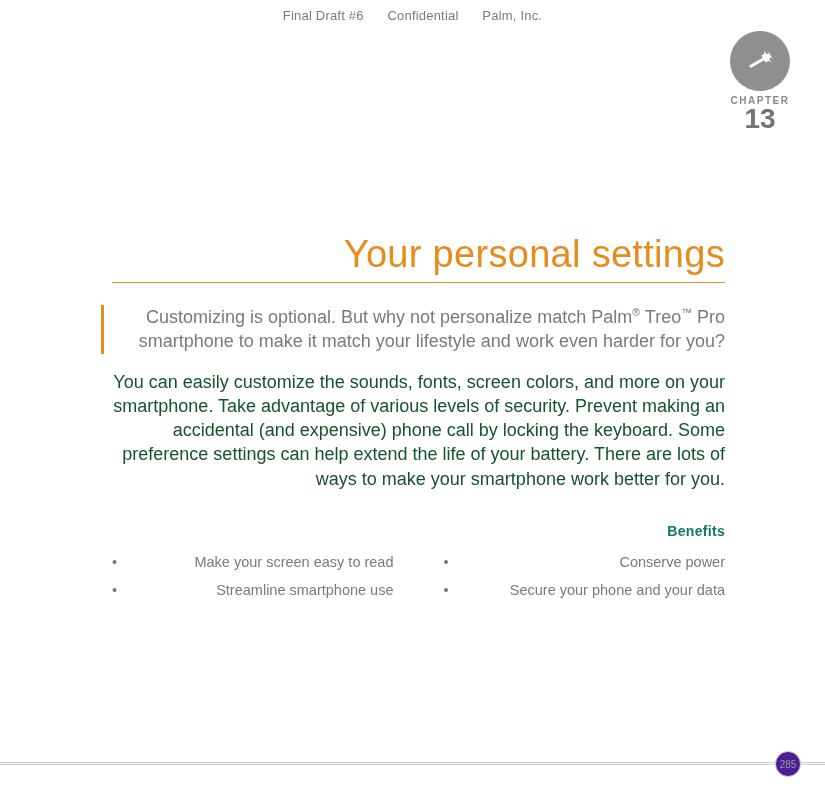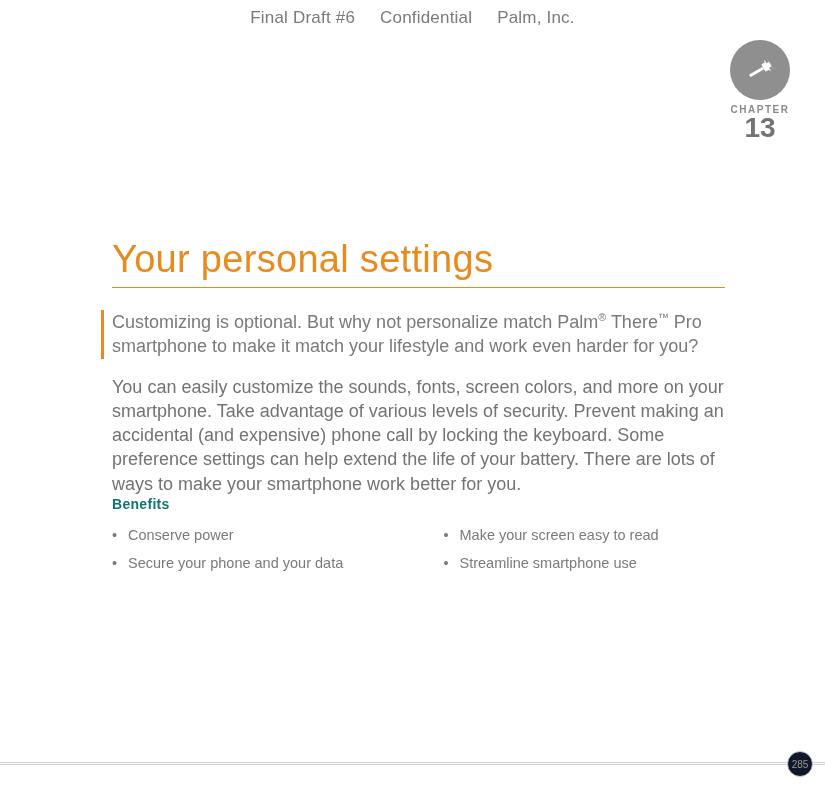--- a/index.html
+++ b/index.html
@@ -11,30 +11,30 @@
       font-family: "Helvetica Neue", Helvetica, Arial, sans-serif;
       width: 825px;
       height: 797px;
       background: #ffffff;
       position: relative;
       color: #6e6e6e;
     }
     .header-strip {
       text-align: center;
       padding-top: 8px;
-      font-size: 17px;
+      font-size: 13px;
       color: #7a7a7a;
       letter-spacing: 0.2px;
     }
     .header-strip span {
       margin: 0 10px;
     }
     .chapter-badge {
       position: absolute;
-      top: 40px;
+      top: 31px;
       right: 30px;
       text-align: center;
       width: 70px;
     }
     .chapter-icon {
       width: 60px;
       height: 60px;
       border-radius: 50%;
       background: #8f8f8f;
       margin: 0 auto 4px;
@@ -55,20 +55,21 @@
     .chapter-number {
       font-size: 28px;
       color: #737373;
       font-weight: 600;
       line-height: 1;
       margin-top: -1px;
     }
     .content {
       padding: 0 100px 0 112px;
       margin-top: 210px;
+      text-align: right;
     }
     .chapter-title {
       font-size: 38px;
       font-weight: 300;
       color: #e88b1f;
       letter-spacing: 0.3px;
       padding-bottom: 6px;
       border-bottom: 1.5px solid #e88b1f;
       margin-bottom: 22px;
     }
@@ -81,21 +82,22 @@
       line-height: 1.35;
       color: #7a7a7a;
       margin-bottom: 16px;
       border-left: 3px solid #e88b1f;
       padding-left: 8px;
       margin-left: -11px;
     }
     .intro-para2 {
       font-size: 18px;
       line-height: 1.35;
-      color: #737373;
+      color: #14532d;
+      margin-bottom: 32px;
     }
     .benefits-heading {
       font-size: 14px;
       font-weight: 700;
       color: #0f766e;
       letter-spacing: 0.3px;
       margin-bottom: 10px;
     }
     .benefits-columns {
       display: flex;
@@ -139,26 +141,26 @@
       position: absolute;
       bottom: 0;
       left: 0;
       right: 0;
       height: 1px;
       background: #cfcfcf;
     }
     .page-number-circle {
       position: absolute;
       bottom: 20px;
-      right: 12px;
+      right: 24px;
       width: 26px;
       height: 26px;
       border: 1px solid #cfcfcf;
       border-radius: 50%;
-      background: #0f172a;
+      background: #4c1d95;
       display: flex;
       align-items: center;
       justify-content: center;
       font-size: 10px;
       color: #9a9a9a;
     }
     sup {
       font-size: 0.6em;
       vertical-align: super;
     }
@@ -186,32 +188,32 @@
   </div>
   <div class="chapter-label">CHAPTER</div>
   <div class="chapter-number">13</div>
 </div>
 
 <div class="content">
   <h1 class="chapter-title">Your personal settings</h1>
 
   <div class="intro-block">
     <p class="intro-para1">
-      <span>Customizing is optional. But why not personalize match Palm</span><sup>®</sup><span> There</span><sup>™</sup><span> Pro smartphone to make it match your lifestyle and work even harder for you?</span>
+      <span>Customizing is optional. But why not personalize match Palm</span><sup>®</sup><span> Treo</span><sup>™</sup><span> Pro smartphone to make it match your lifestyle and work even harder for you?</span>
     </p>
     <p class="intro-para2">You can easily customize the sounds, fonts, screen colors, and more on your smartphone. Take advantage of various levels of security. Prevent making an accidental (and expensive) phone call by locking the keyboard. Some preference settings can help extend the life of your battery. There are lots of ways to make your smartphone work better for you.</p>
   </div>
 
   <div class="benefits-heading">Benefits</div>
   <div class="benefits-columns">
+    <div class="benefits-col">
+      <div class="benefit-item">Make your screen easy to read</div>
+      <div class="benefit-item">Streamline smartphone use</div>
+    </div>
     <div class="benefits-col">
       <div class="benefit-item">Conserve power</div>
       <div class="benefit-item">Secure your phone and your data</div>
     </div>
-    <div class="benefits-col">
-      <div class="benefit-item">Make your screen easy to read</div>
-      <div class="benefit-item">Streamline smartphone use</div>
-    </div>
   </div>
 </div>
 
 <div class="footer-rule"></div>
 <div class="page-number-circle">285</div>
 
 </body></html>

